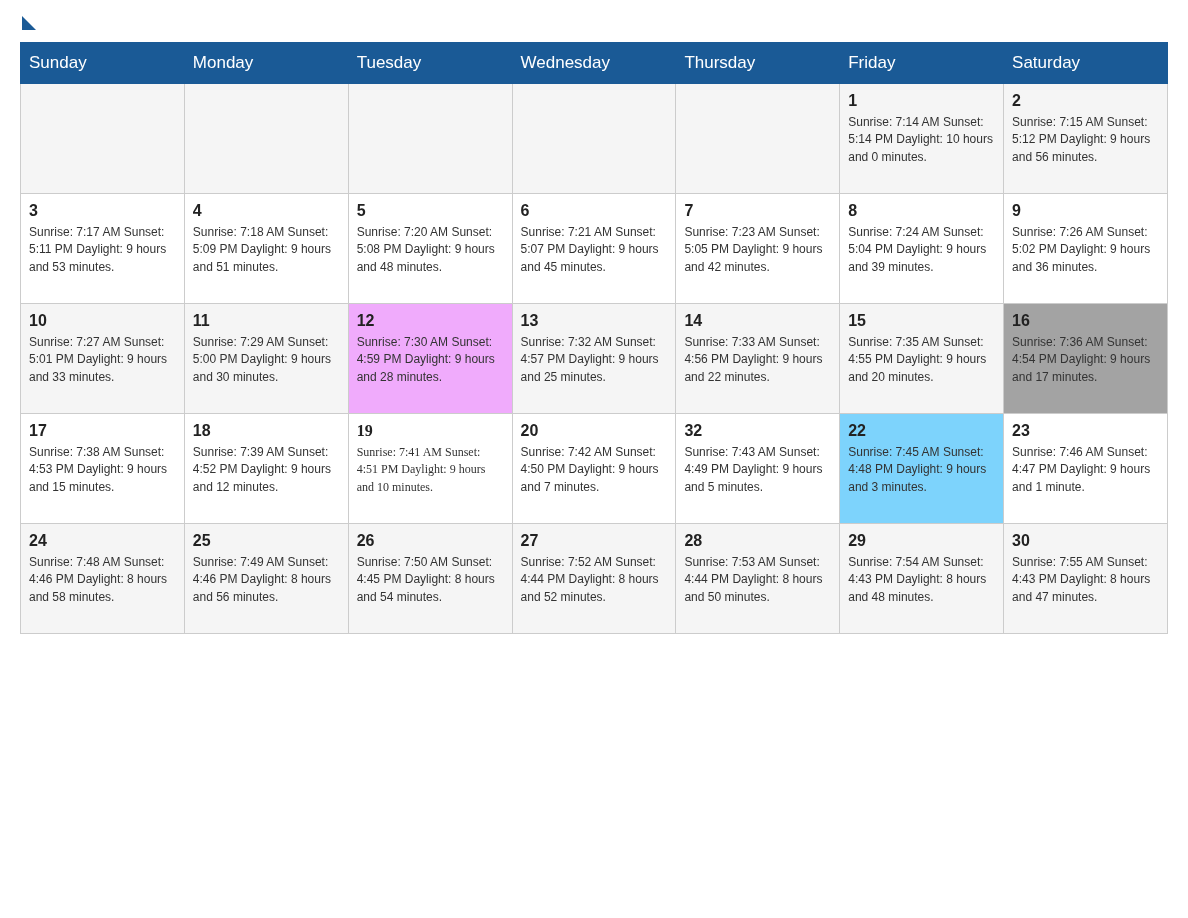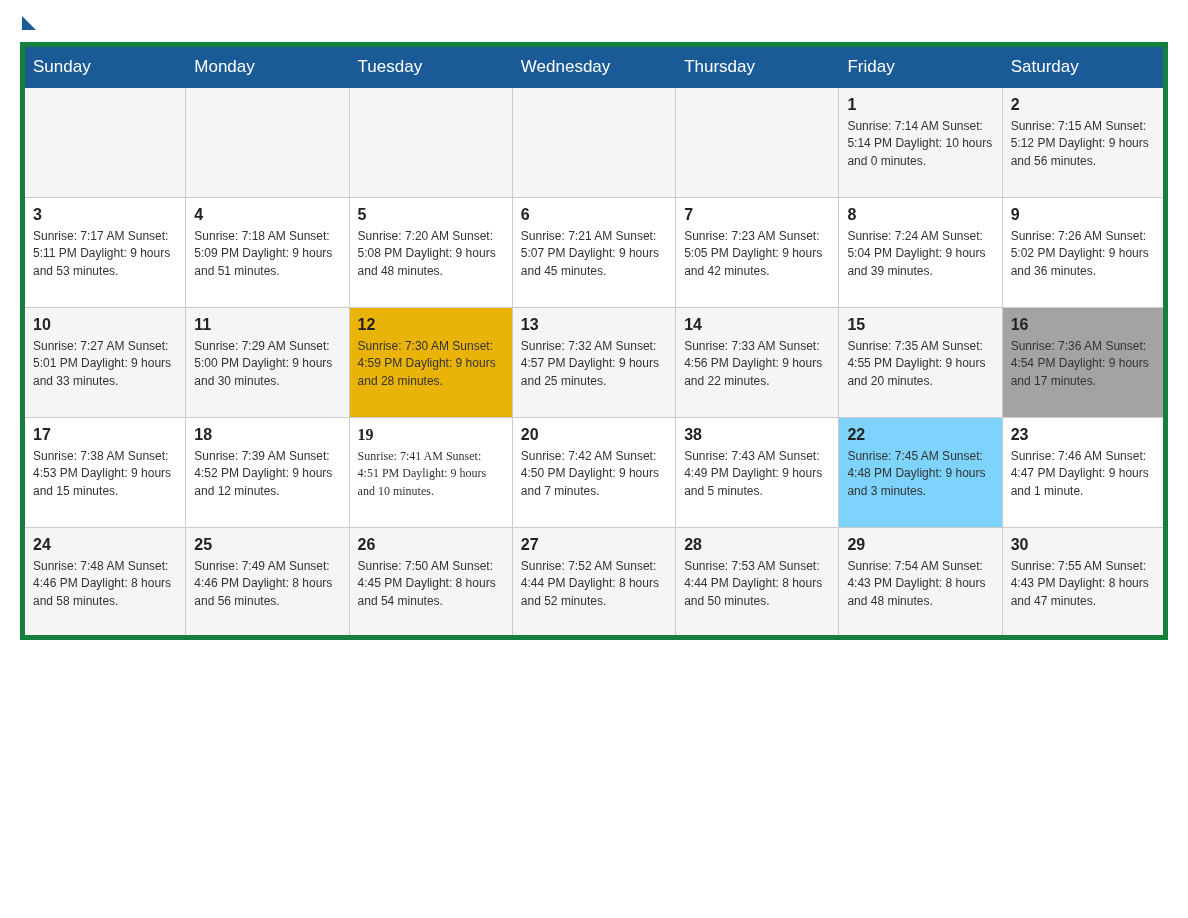--- a/index.html
+++ b/index.html
@@ -57,21 +57,21 @@
       line-height: 1.1;
     }
     .location {
       font-size: 22px;
       color: #444;
       margin-top: 4px;
     }
     .calendar {
       width: 100%;
       border-collapse: collapse;
-      border: 5px solid #15803d;
+      border: 1px solid #15803d;
     }
     .calendar th {
       background-color: #1a5a96;
       color: #fff;
       padding: 10px 8px;
       font-size: 17px;
       font-weight: normal;
       text-align: left;
       border: 1px solid #1a5a96;
     }
@@ -212,21 +212,21 @@
           <div class="day-info">Sunrise: 7:27 AM
 Sunset: 5:01 PM
 Daylight: 9 hours and 33 minutes.</div>
         </td>
         <td style="background-color: rgb(245, 245, 245);">
           <span class="day-number">11</span>
           <div class="day-info">Sunrise: 7:29 AM
 Sunset: 5:00 PM
 Daylight: 9 hours and 30 minutes.</div>
         </td>
-        <td style="background-color: #eab308;">
+        <td style="background-color: #f0abfc;">
           <span class="day-number">12</span>
           <div class="day-info">Sunrise: 7:30 AM
 Sunset: 4:59 PM
 Daylight: 9 hours and 28 minutes.</div>
         </td>
         <td style="background-color: rgb(245, 245, 245);">
           <span class="day-number">13</span>
           <div class="day-info">Sunrise: 7:32 AM
 Sunset: 4:57 PM
 Daylight: 9 hours and 25 minutes.</div>
@@ -269,21 +269,21 @@
 Sunset: 4:51 PM
 Daylight: 9 hours and 10 minutes.</div>
         </td>
         <td style="background-color: rgb(255, 255, 255);">
           <span class="day-number">20</span>
           <div class="day-info">Sunrise: 7:42 AM
 Sunset: 4:50 PM
 Daylight: 9 hours and 7 minutes.</div>
         </td>
         <td style="background-color: rgb(255, 255, 255);">
-          <span class="day-number">38</span>
+          <span class="day-number">32</span>
           <div class="day-info">Sunrise: 7:43 AM
 Sunset: 4:49 PM
 Daylight: 9 hours and 5 minutes.</div>
         </td>
         <td style="background-color: #7dd3fc;">
           <span class="day-number">22</span>
           <div class="day-info">Sunrise: 7:45 AM
 Sunset: 4:48 PM
 Daylight: 9 hours and 3 minutes.</div>
         </td>

